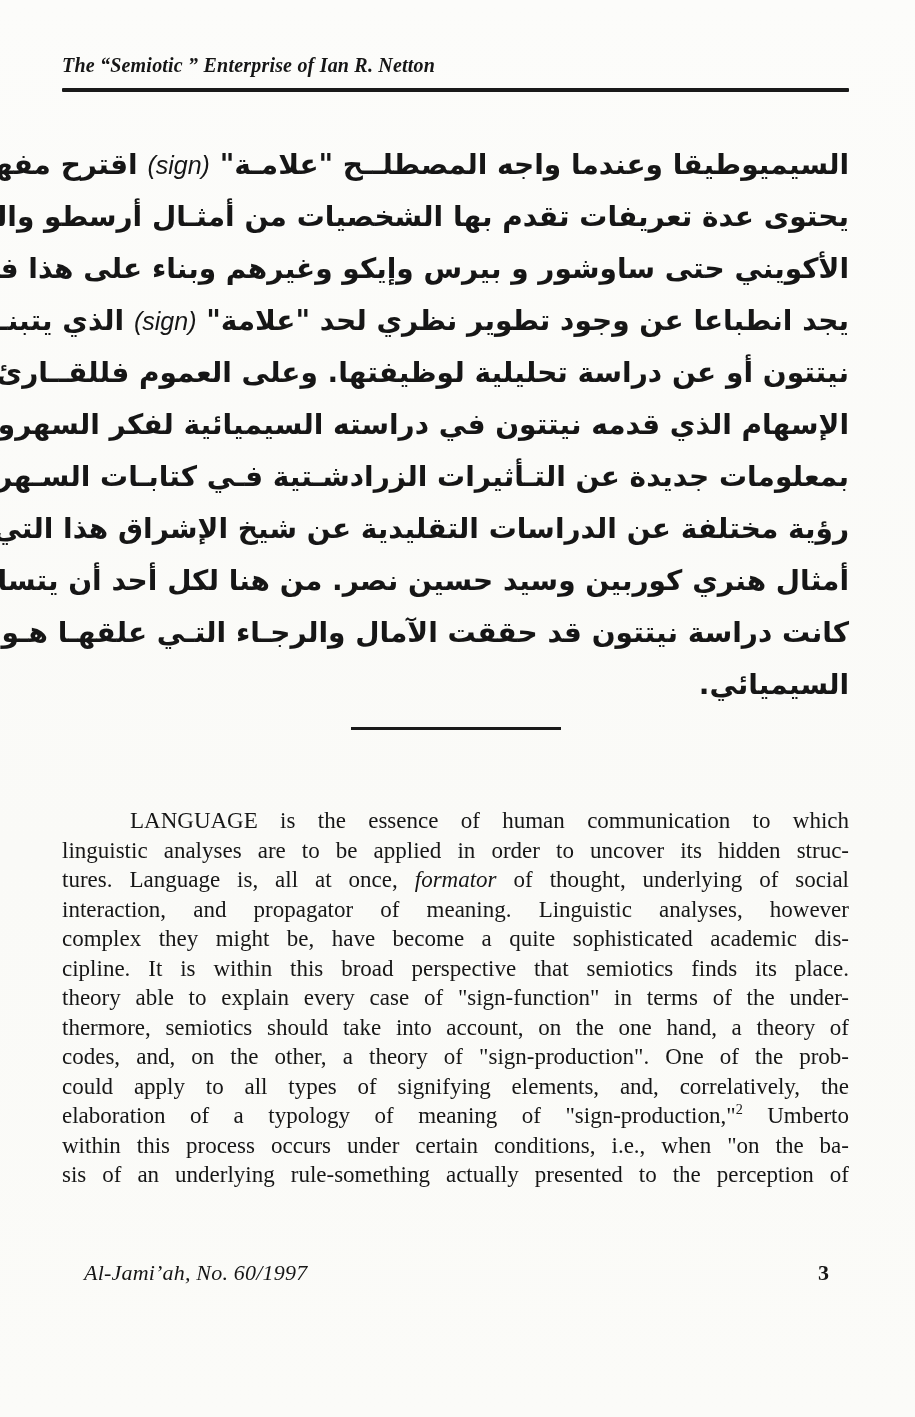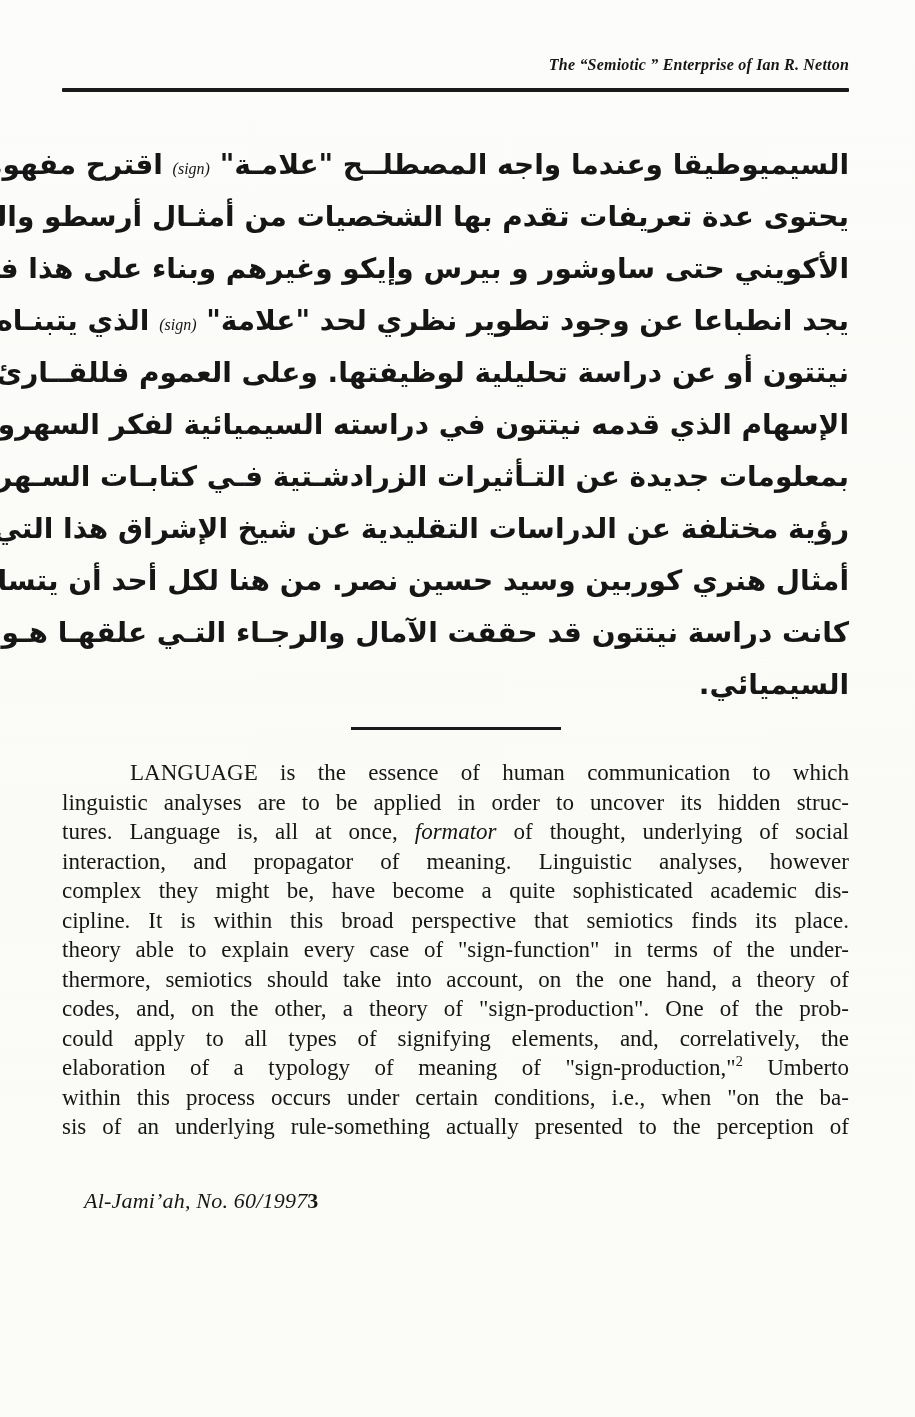--- a/index.html
+++ b/index.html
@@ -17,24 +17,24 @@
   .page {
     position: relative;
     box-sizing: border-box;
     width: 915px;
     height: 1417px;
     padding: 52px 66px 0 62px;
     background: linear-gradient(180deg, #fcfcfa 0%, #fafaf7 60%, #fbfbf8 100%);
   }
   
   .running-head {
-    text-align: right;
+    text-align: left;
     font-style: italic;
     font-weight: bold;
-    font-size: 16px;
+    font-size: 20px;
     line-height: 26px;
     letter-spacing: 0.2px;
     margin-bottom: 10px;
   }
   .header-rule {
     height: 4px;
     background: #1a1a1a;
     border-radius: 1px;
   }
   
@@ -50,35 +50,35 @@
     line-height: 52px;
     text-align: justify;
     text-align-last: justify;
     white-space: nowrap;
   }
   .arabic-section .line.last {
     text-align: right;
     text-align-last: right;
   }
   .arabic-section .sign {
-    font-family: Liberation Serif, serif;
+    font-family: Liberation Sans, sans-serif;
     font-style: italic;
     font-weight: normal;
-    font-size: 16px;
+    font-size: 25px;
   }
   
   .separator-rule {
     width: 210px;
     height: 3px;
     background: #1a1a1a;
     margin: 16px auto 0 auto;
   }
   
   .english-section {
-    margin-top: 28px;
+    margin-top: 76px;
     font-size: 23px;
   }
   .english-section .line {
     height: 29.5px;
     line-height: 29.5px;
     text-align: justify;
     text-align-last: justify;
     word-spacing: 1px;
     white-space: nowrap;
   }
@@ -88,22 +88,23 @@
   .english-section .italic {
     font-style: italic;
   }
   .english-section .sup {
     vertical-align: super;
     font-size: 0.62em;
     line-height: 0;
   }
   
   .page-footer {
-    margin-top: 46px;
+    margin-top: 70px;
     display: flex;
+    justify-content: space-between;
     align-items: baseline;
     padding: 0 20px 0 22px;
     font-size: 22px;
   }
   .journal-citation {
     font-style: italic;
     letter-spacing: 0.2px;
   }
   .page-number {
     font-weight: bold;

